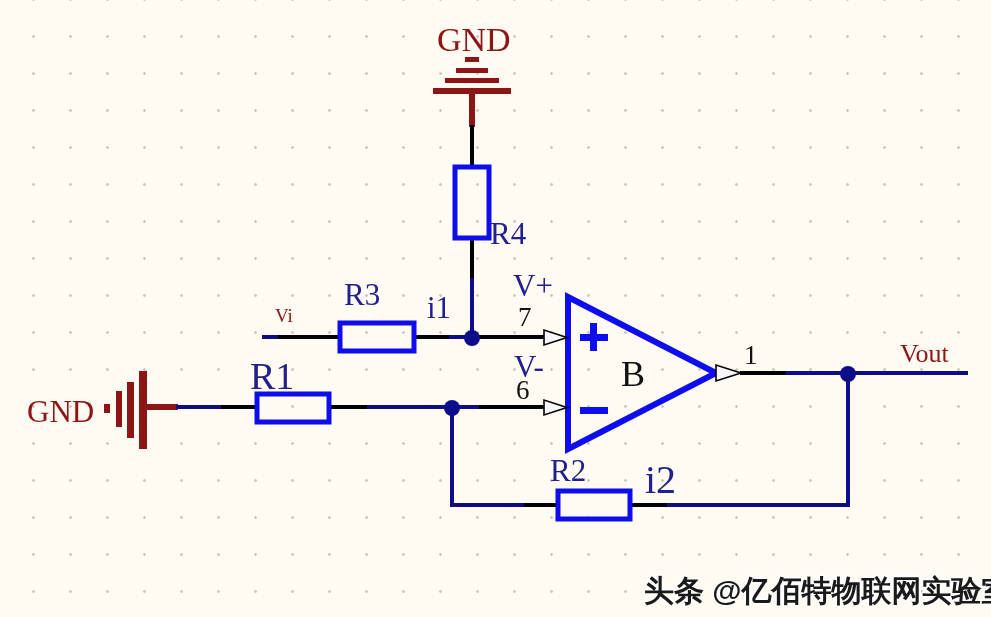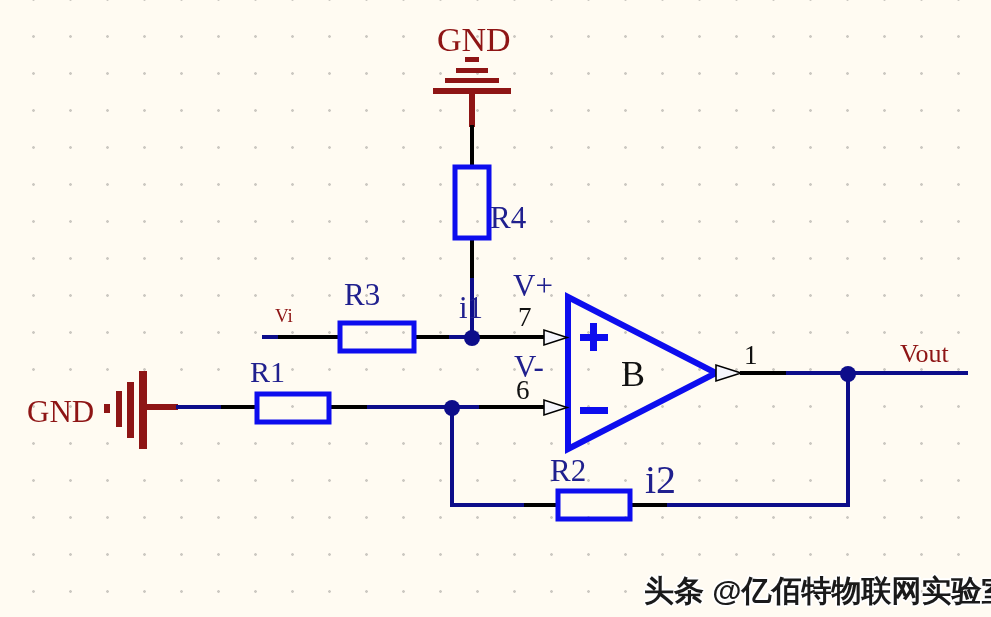--- a/index.html
+++ b/index.html
@@ -118,26 +118,26 @@
     <polygon points="544,330 544,345 567,337.5" fill="#F6F6FC" stroke="#000" stroke-width="1.6"></polygon>
     <polygon points="544,400 544,415 567,407.5" fill="#F6F6FC" stroke="#000" stroke-width="1.6"></polygon>
     <polygon points="716,365 716,381 741,373" fill="#F6F6FC" stroke="#000" stroke-width="1.6"></polygon>
   </svg>
 
   <span class="lbl red" style="left:437px;top:23px;font-size:34px;">GND</span>
   <span class="lbl red" style="left:27px;top:396px;font-size:31px;">GND</span>
   <span class="lbl red" style="left:275px;top:306px;font-size:19px;">Vi</span>
   <span class="lbl red" style="left:900px;top:341px;font-size:26px;">Vout</span>
 
-  <span class="lbl navy" style="left:490px;top:202px;font-size:31px;">R4</span>
+  <span class="lbl navy" style="left:490px;top:218px;font-size:31px;">R4</span>
   <span class="lbl navy" style="left:344px;top:279px;font-size:31px;">R3</span>
-  <span class="lbl navy" style="left:250px;top:357px;font-size:30px;">R1</span>
+  <span class="lbl navy" style="left:250px;top:357px;font-size:38px;">R1</span>
   <span class="lbl navy" style="left:550px;top:455px;font-size:31px;">R2</span>
 
-  <span class="lbl navy" style="left:427px;top:292px;font-size:31px;margin-left:32px;">i1</span>
+  <span class="lbl navy" style="left:427px;top:292px;font-size:31px;">i1</span>
   <span class="lbl navy" style="left:645px;top:460px;font-size:40px;">i2</span>
 
   <span class="lbl navy" style="left:513px;top:270px;font-size:31px;">V+</span>
   <span class="lbl blk" style="left:518px;top:304px;font-size:27px;">7</span>
   <span class="lbl navy" style="left:514px;top:351px;font-size:31px;">V-</span>
   <span class="lbl blk" style="left:516px;top:377px;font-size:27px;">6</span>
   <span class="lbl blk" style="left:621px;top:356px;font-size:36px;">B</span>
   <span class="lbl blk" style="left:744px;top:342px;font-size:27px;">1</span>
 
   <div class="watermark">头条 @亿佰特物联网实验室</div>

